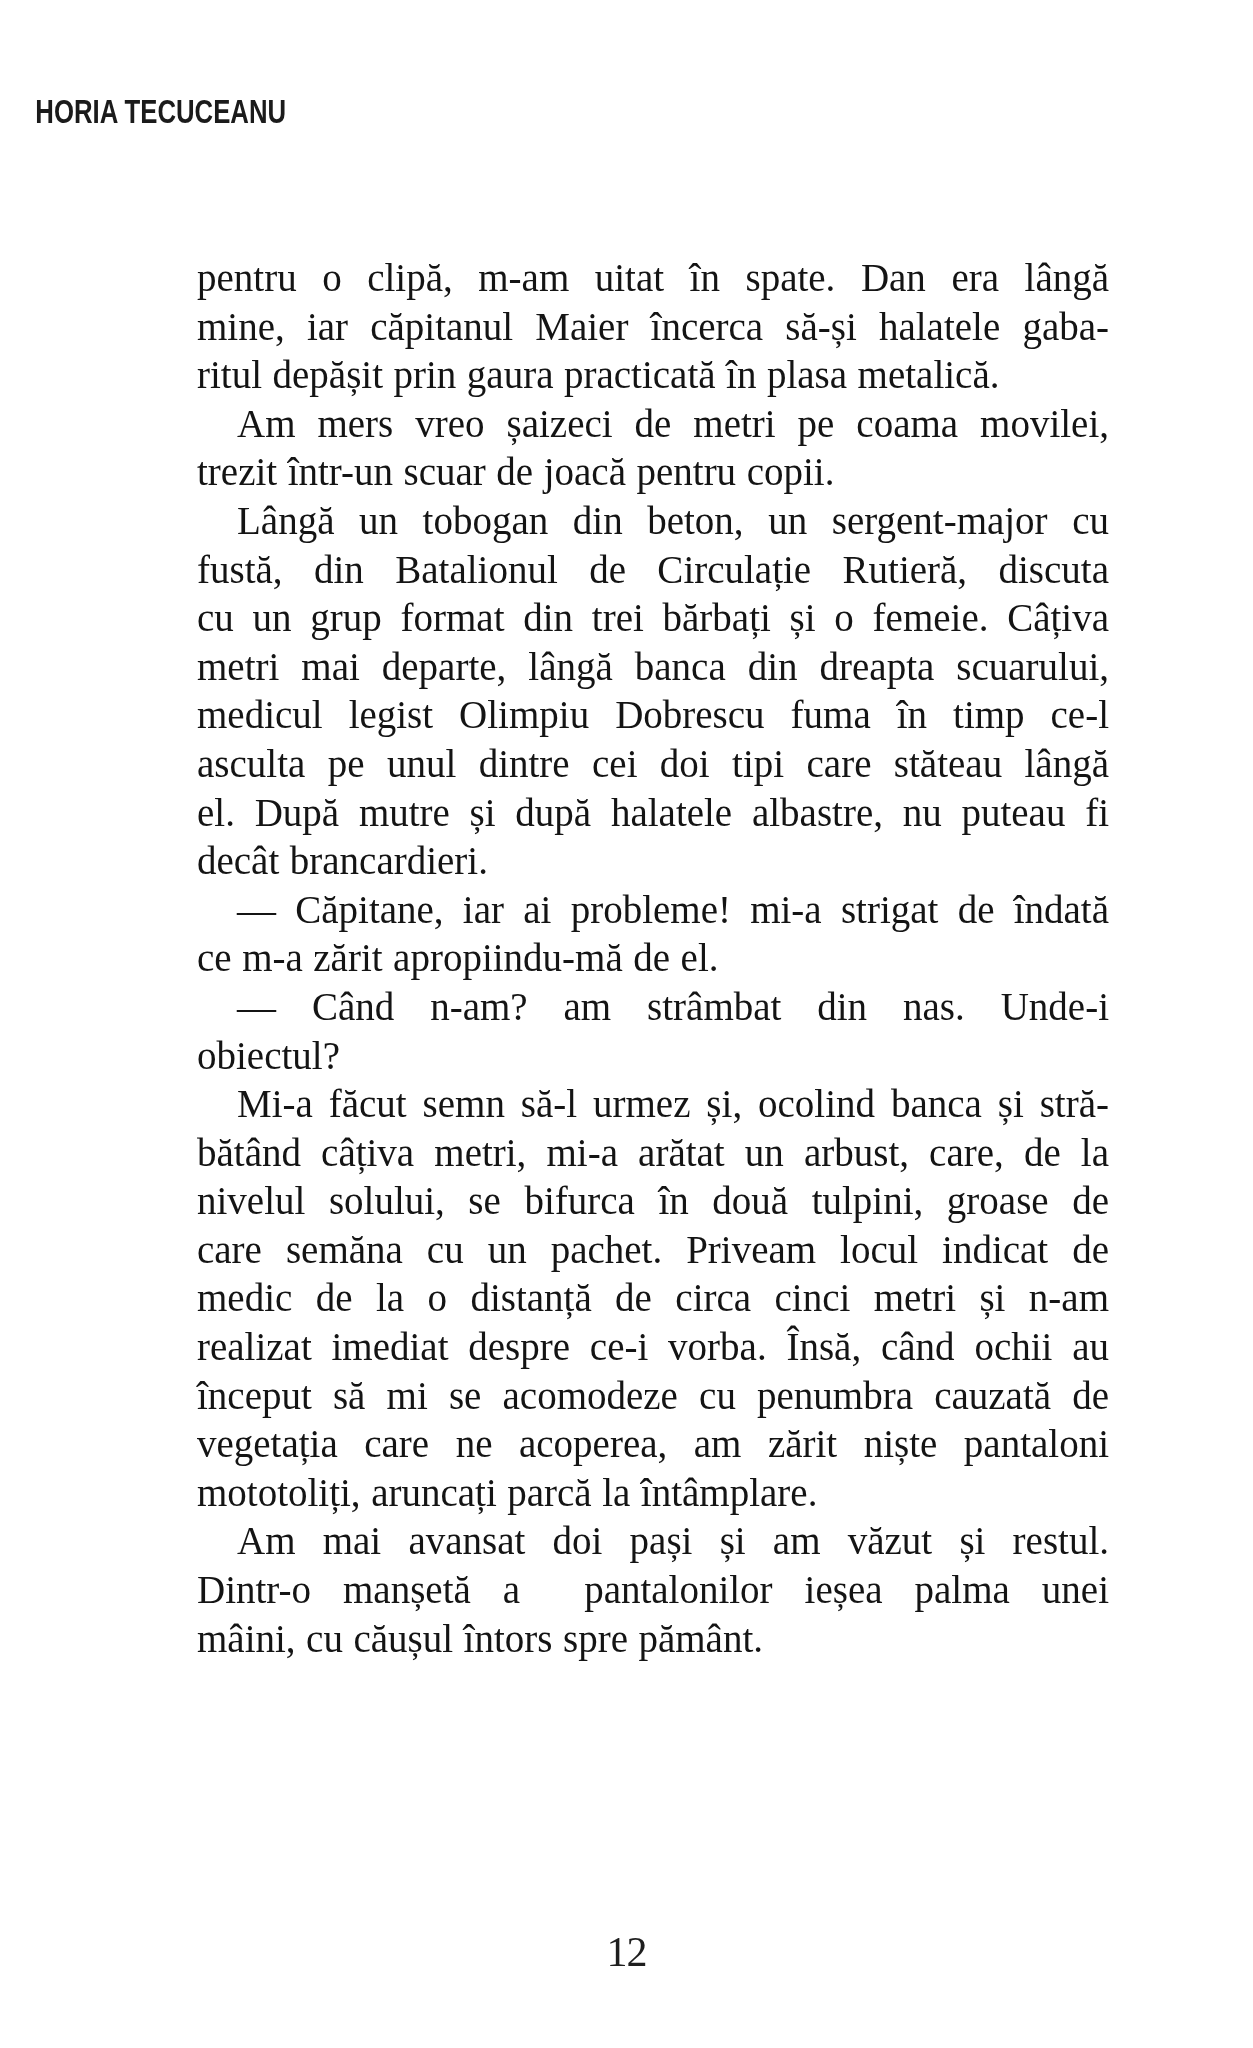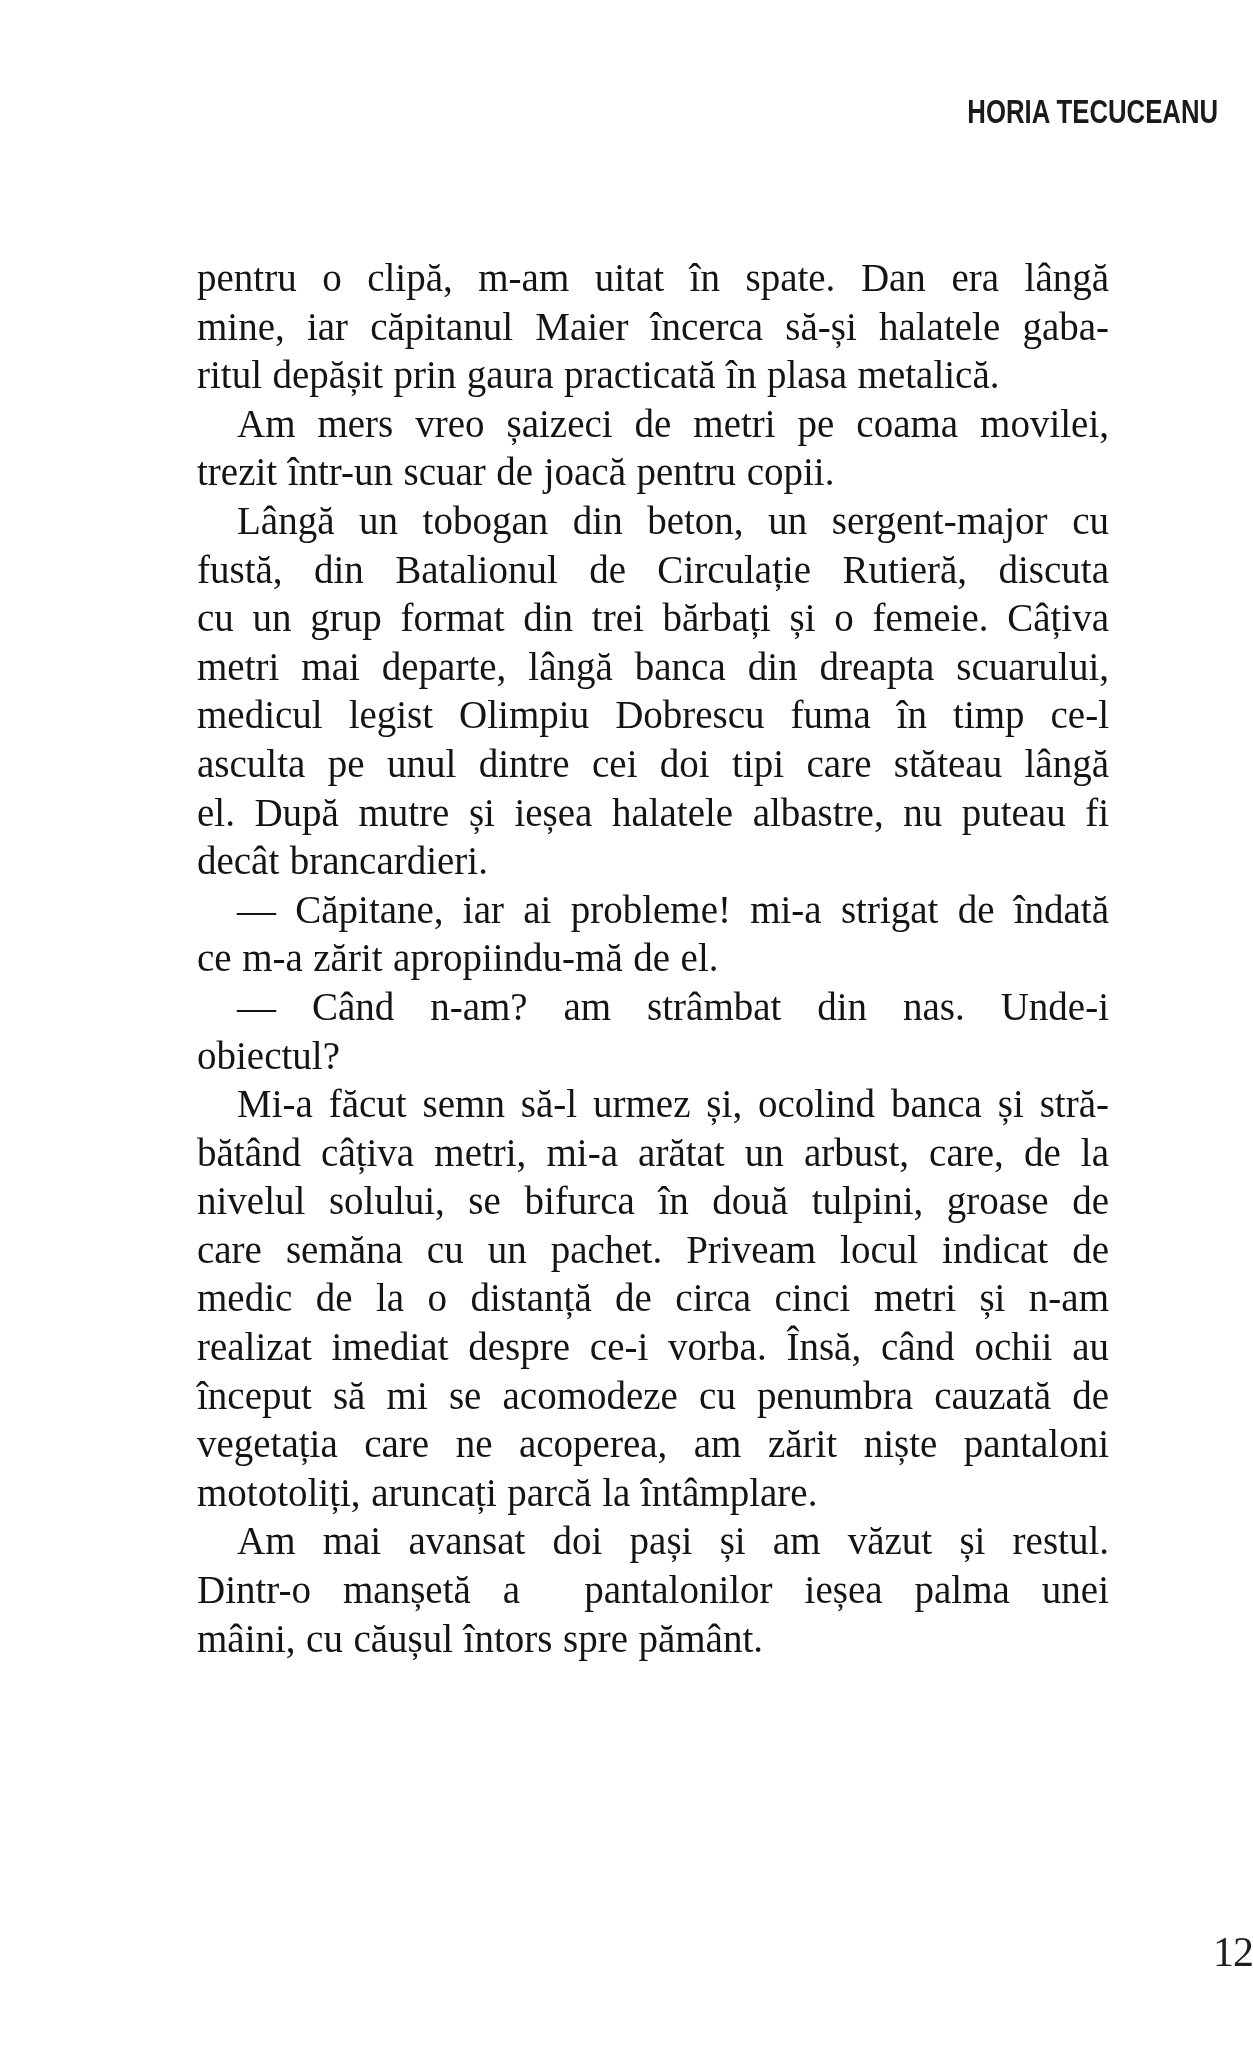--- a/index.html
+++ b/index.html
@@ -18,21 +18,21 @@
   .page {
     position: absolute;
     inset: 0;
     background: #ffffff;
   }
   .running-header {
     position: absolute;
     top: 94px;
     left: 0;
     width: 1253px;
-    text-align: right;
+    text-align: left;
     white-space: nowrap;
   }
   .running-header .hdr-inner {
     display: inline-block;
     font-family: "Liberation Sans", sans-serif;
     font-weight: bold;
     font-size: 33px;
     line-height: 36px;
     letter-spacing: 0px;
     color: #1b1b1b;
@@ -63,21 +63,21 @@
     font-family: Liberation Serif, serif;
   }
   .text-line.indent {
     text-indent: 40px;
   }
   .folio {
     position: absolute;
     top: 1930px;
     left: 0;
     width: 1253px;
-    text-align: right;
+    text-align: center;
     font-family: "Liberation Serif", serif;
     font-size: 42px;
     line-height: 44px;
     letter-spacing: -1px;
     color: #1e1e1e;
   }
 </style>
 </head>
 <body>
 
@@ -97,21 +97,21 @@
         <div class="text-line indent">Am mers vreo șaizeci de metri pe coama movilei,</div>
         <div class="text-line lastline">trezit într-un scuar de joacă pentru copii.</div>
       </div>
       <div class="paragraph">
         <div class="text-line indent">Lângă un tobogan din beton, un sergent-major cu</div>
         <div class="text-line">fustă, din Batalionul de Circulație Rutieră, discuta</div>
         <div class="text-line">cu un grup format din trei bărbați și o femeie. Câțiva</div>
         <div class="text-line">metri mai departe, lângă banca din dreapta scuarului,</div>
         <div class="text-line">medicul legist Olimpiu Dobrescu fuma în timp ce-l</div>
         <div class="text-line">asculta pe unul dintre cei doi tipi care stăteau lângă</div>
-        <div class="text-line">el. După mutre și ieșea halatele albastre, nu puteau fi</div>
+        <div class="text-line">el. După mutre și după halatele albastre, nu puteau fi</div>
         <div class="text-line lastline">decât brancardieri.</div>
       </div>
       <div class="paragraph">
         <div class="text-line indent">— Căpitane, iar ai probleme! mi-a strigat de îndată</div>
         <div class="text-line lastline">ce m-a zărit apropiindu-mă de el.</div>
       </div>
       <div class="paragraph">
         <div class="text-line indent">— Când n-am? am strâmbat din nas. Unde-i</div>
         <div class="text-line lastline">obiectul?</div>
       </div>

